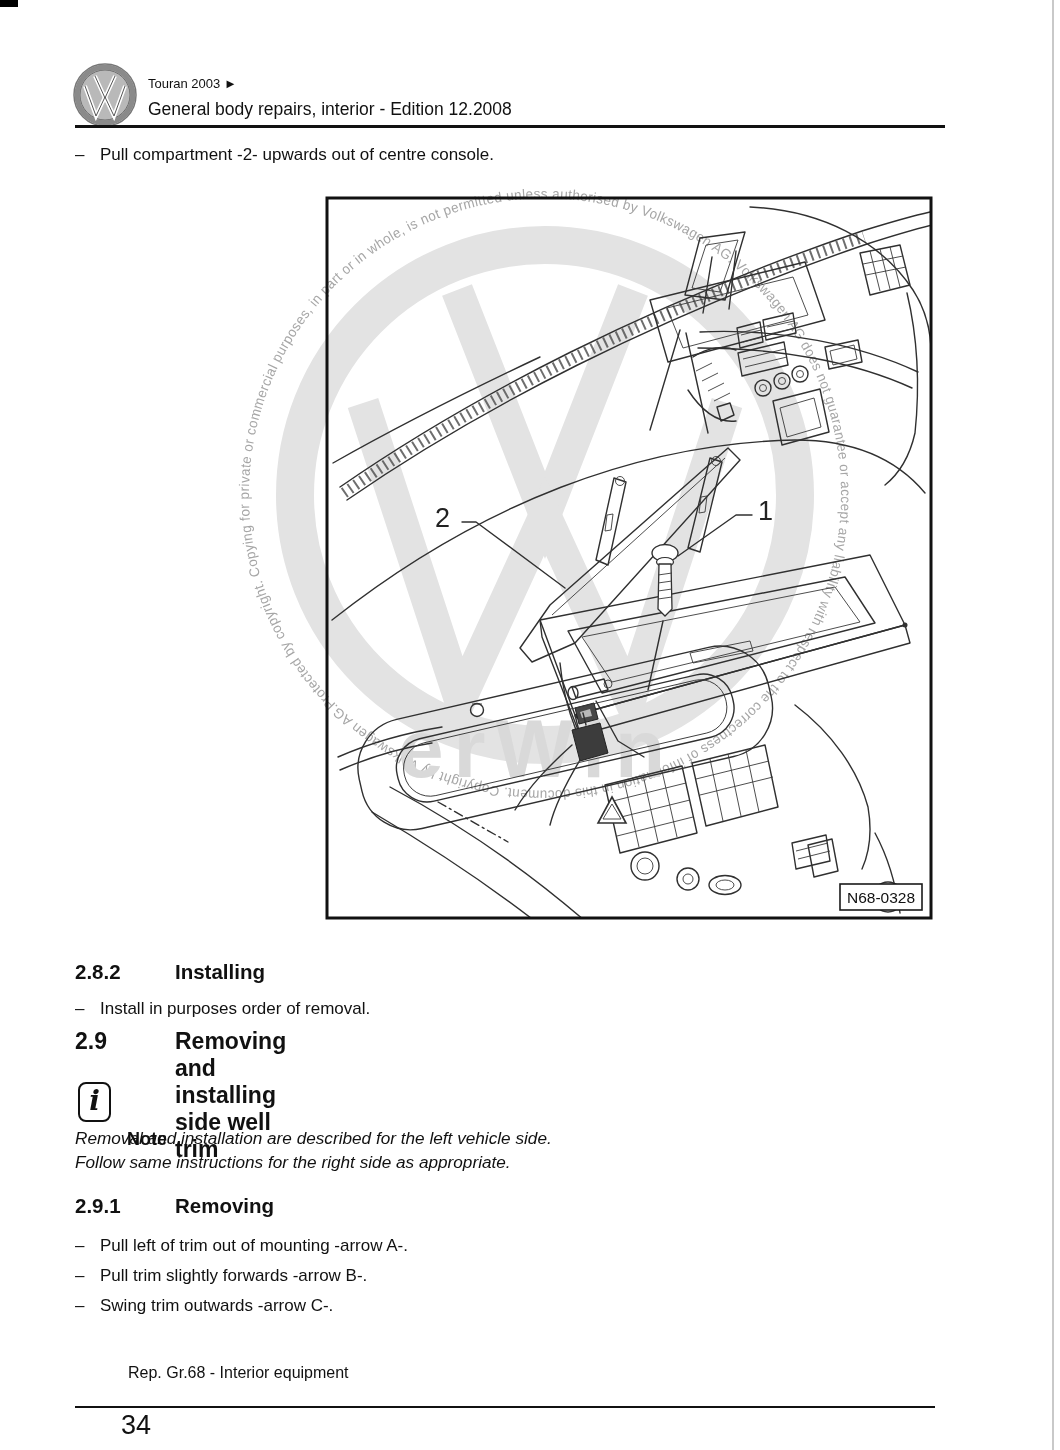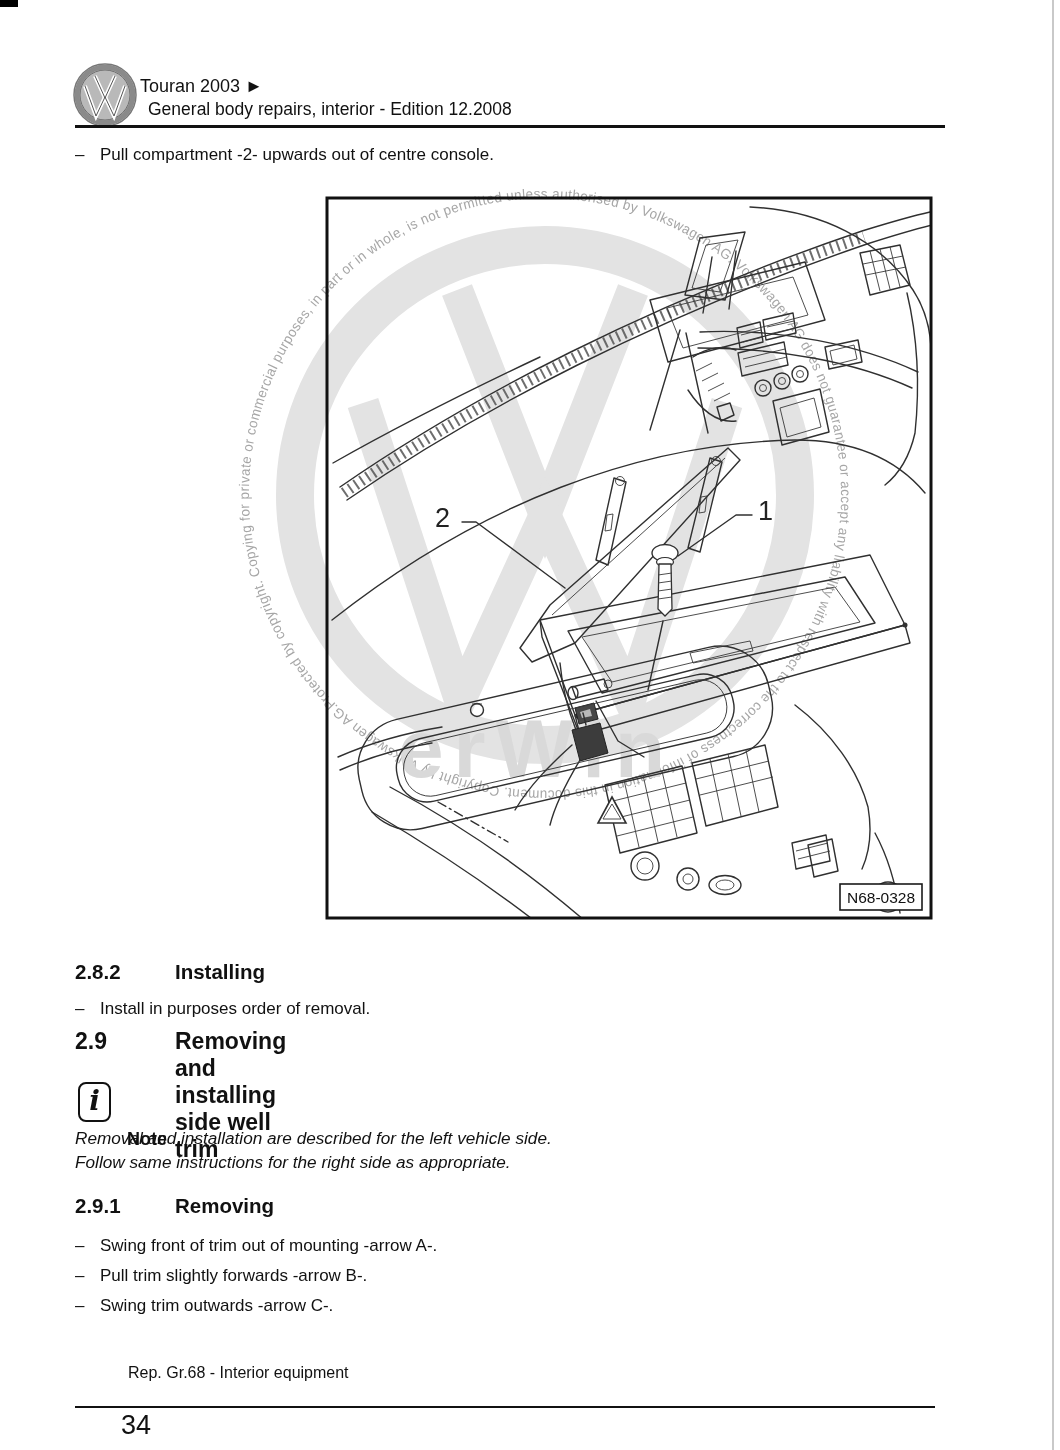--- a/index.html
+++ b/index.html
@@ -9,21 +9,21 @@
     overflow:hidden;
   }
   .abs { position:absolute; }
 
   
   .artifact-topleft { left:0; top:0; width:18px; height:7px; background:#000; }
   .page-edge-right  { right:6px; top:0; width:2px; height:1450px; background:#c9c9c9; }
 
   
   .logo-box  { left:73px; top:63px; width:64px; height:64px; }
-  .ht1 { left:140px; top:76px;  font-size:18px; }
+  .ht1 { left:148px; top:76px;  font-size:13px; }
   .ht2 { left:148px; top:99px;  font-size:17.5px; }
   .hrule { left:75px; top:125px; width:870px; height:2.5px; background:#111; }
 
   
   .step      { left:0; width:1060px; font-size:17px; }
   .step .dash{ position:absolute; left:75px; }
   .step .txt { position:absolute; left:100px; width:820px; }
 
   
   .hnum   { position:absolute; left:75px;  font-weight:bold;text-align:center; }
@@ -258,21 +258,21 @@
   <div>Removal and installation are described for the left vehicle side.</div>
   <div>Follow same instructions for the right side as appropriate.</div>
 </div>
 
 <div class="abs h3" style="top:1194px">
   <span class="hnum">2.9.1</span>
   <span class="htitle">Removing</span>
 </div>
 <div class="abs step" style="top:1236px">
   <span class="dash">–</span>
-  <span class="txt">Swing front of trim out of mounting -arrow A-.</span>
+  <span class="txt">Pull left of trim out of mounting -arrow A-.</span>
 </div>
 <div class="abs step" style="top:1266px">
   <span class="dash">–</span>
   <span class="txt">Pull trim slightly forwards -arrow B-.</span>
 </div>
 <div class="abs step" style="top:1296px">
   <span class="dash">–</span>
   <span class="txt">Swing trim outwards -arrow C-.</span>
 </div>
 

